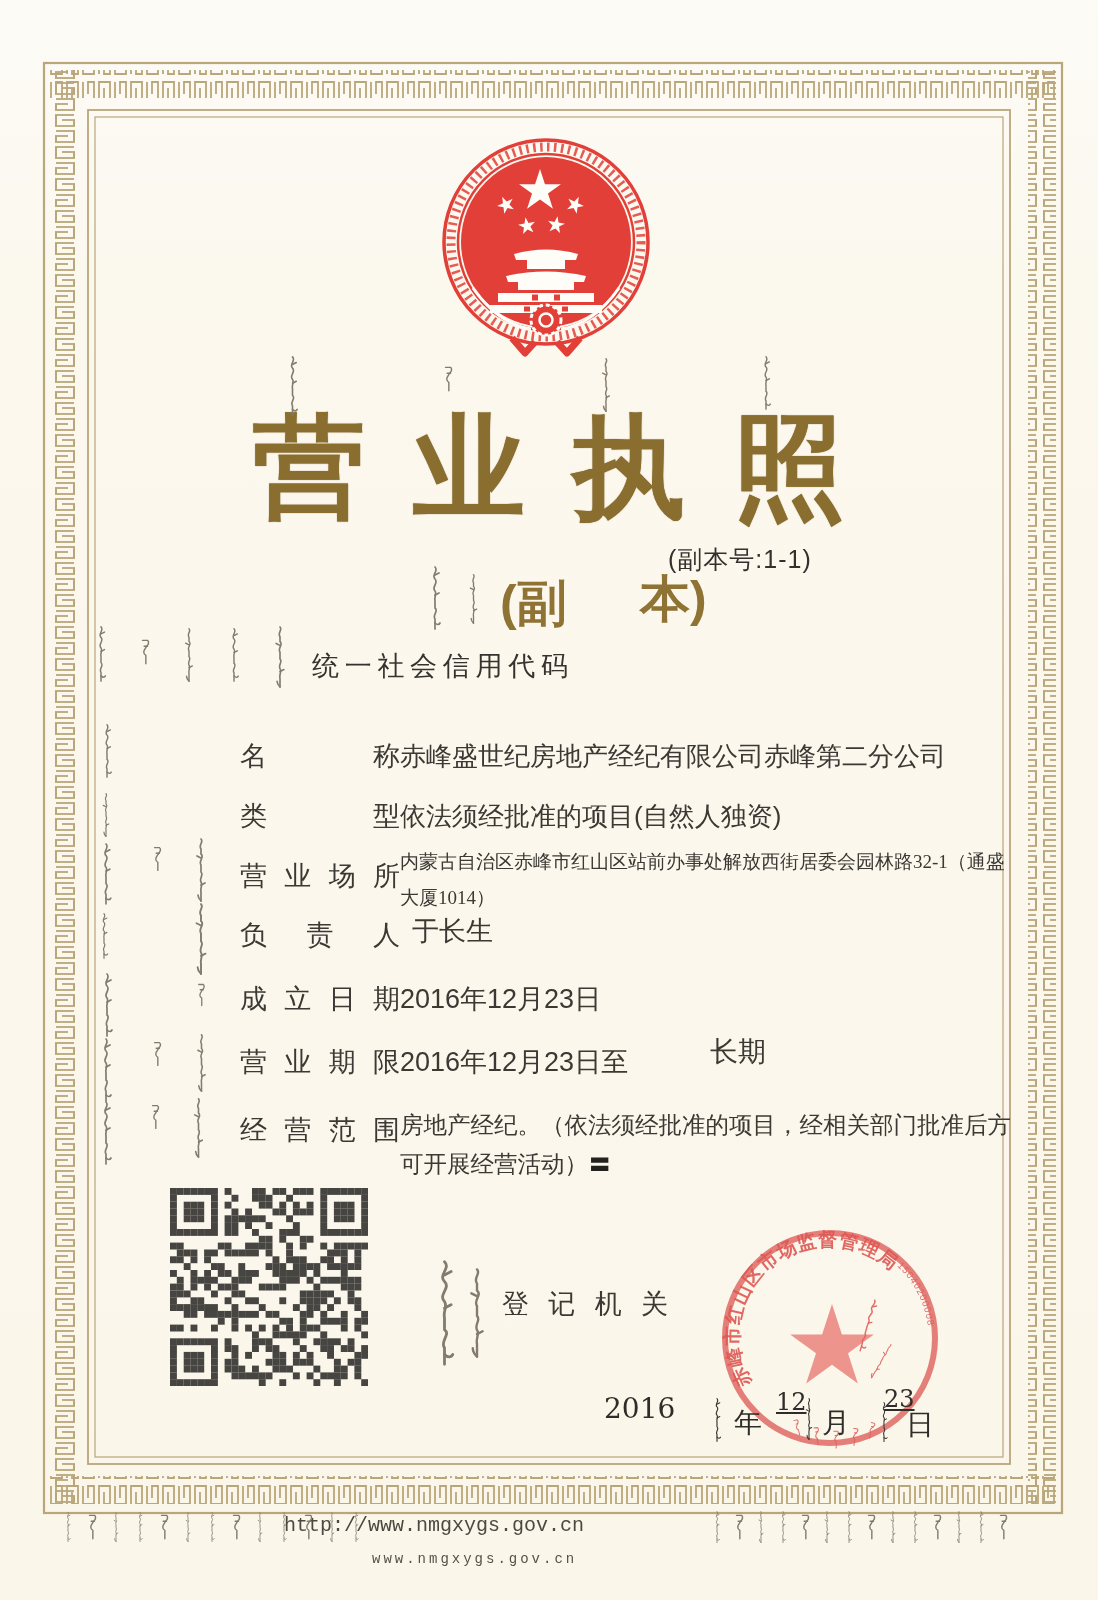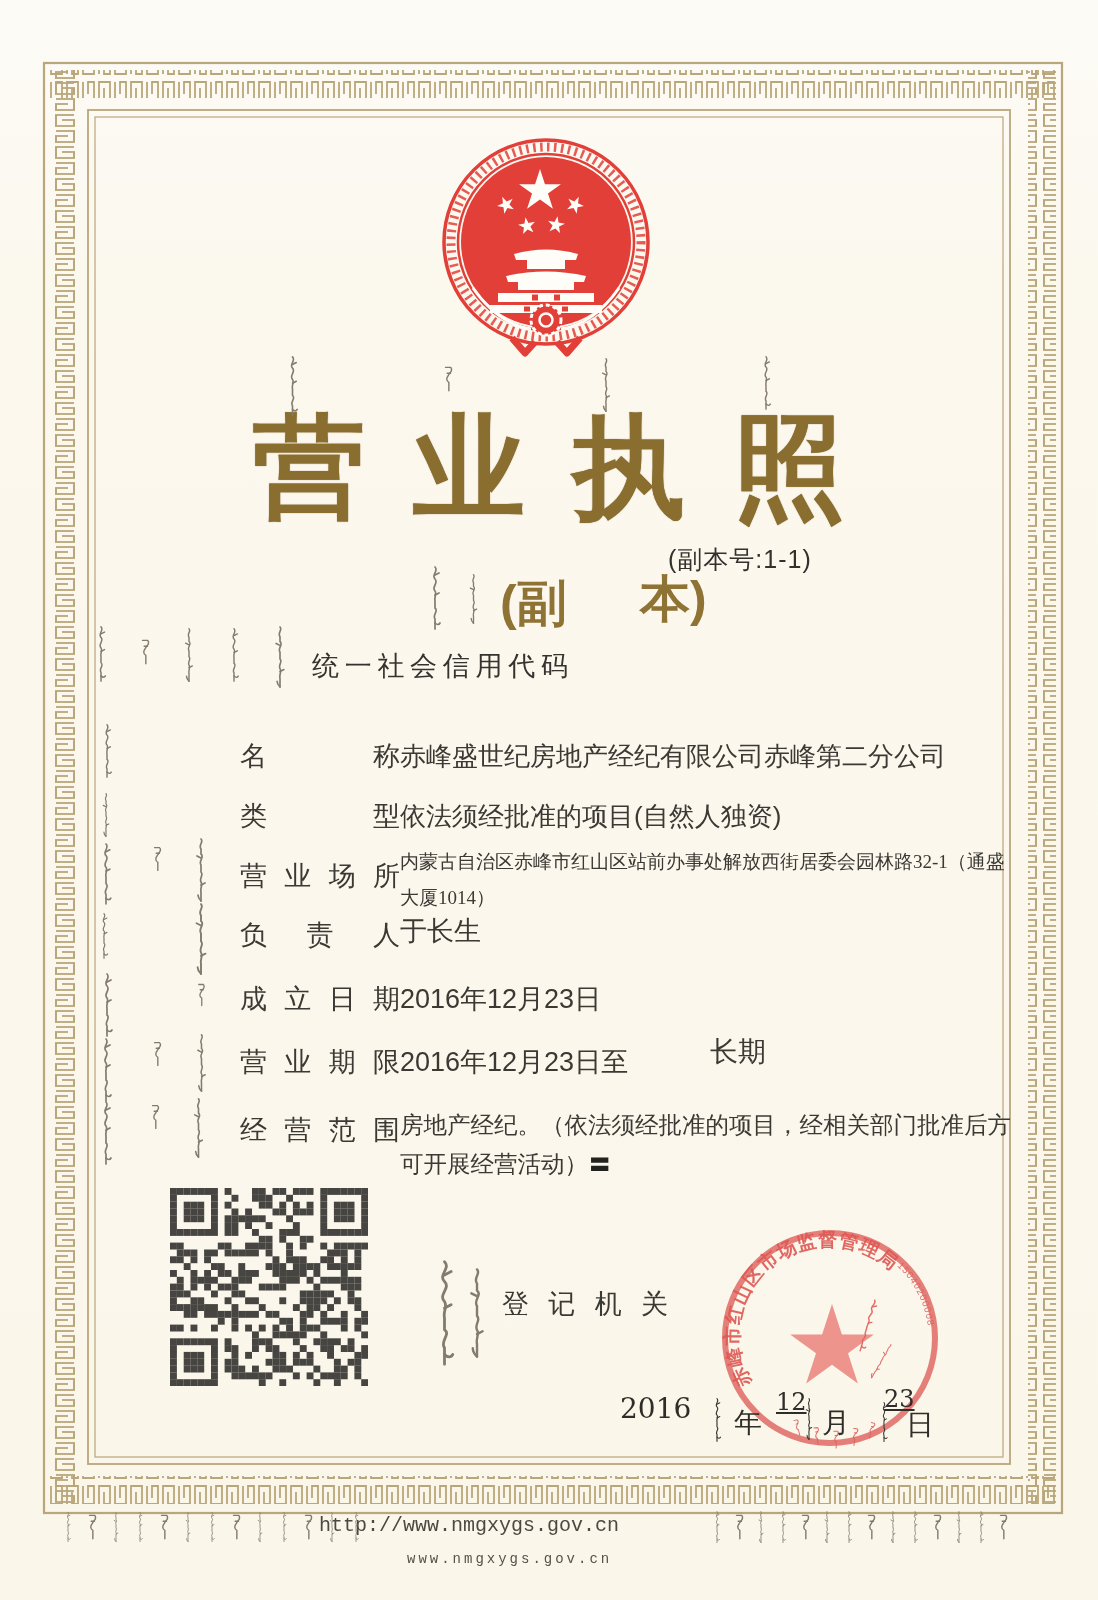--- a/index.html
+++ b/index.html
@@ -17,35 +17,35 @@
   .copy-num{position:absolute;left:668px;top:543px;font-size:25px;color:#33312d;z-index:3;letter-spacing:1px;}
   .code-label{position:absolute;left:312px;top:648px;width:256px;font-size:27px;color:#35332f;z-index:3;}
   .code-value{position:absolute;left:580px;top:636px;font-size:25px;color:#44413b;z-index:3;
               font-family:"DejaVu Serif",serif;letter-spacing:1px;}
   .row{position:absolute;left:0;width:1098px;z-index:3;}
   .flabel{position:absolute;left:240px;top:7px;width:160px;font-size:27px;color:#3b3934;}
   .fvalue{position:absolute;left:400px;top:8px;width:614px;font-size:26px;color:#3b3934;line-height:35px;}
   #row-name{top:731px;} 
   #row-type{top:791px;}
   #row-premises{top:836px;} #row-premises .flabel{top:22px;} #row-premises .fvalue{font-size:19px;line-height:36px;font-family:Liberation Serif, serif;}
-  #row-person{top:906px;}  #row-person .flabel{top:11px;} #row-person .fvalue{font-size:27px;}
+  #row-person{top:906px;}  #row-person .flabel{top:11px;} #row-person .fvalue{font-size:27px;margin-left:12px;}
   #row-established{top:974px;} #row-established .fvalue{font-size:27px;}
   #row-term{top:1037px;}   #row-term .fvalue{font-size:27px;}
   #row-scope{top:1098px;}  #row-scope .flabel{top:14px;} #row-scope .fvalue{font-size:23.5px;line-height:39px;}
   .term-long{position:absolute;left:710px;top:-4px;font-size:28px;color:#3b3934;}
   .endmark{font-weight:bold;color:#23211e;letter-spacing:-2px;}
   svg.qr{position:absolute;left:170px;top:1188px;z-index:4;}
   .reg-label{position:absolute;left:502px;top:1286px;width:166px;font-size:27px;color:#3b3934;z-index:3;}
   .dt{position:absolute;z-index:8;color:#2f2d29;font-size:28px;}
   .dt.num{font-family:"DejaVu Serif",serif;font-size:24px;text-decoration:underline;}
-  #d-year{left:604px;top:1392px;font-family:"DejaVu Serif",serif;font-size:28px;margin-left:16px;}
+  #d-year{left:604px;top:1392px;font-family:"DejaVu Serif",serif;font-size:28px;}
   #d-yu{left:734px;top:1404px;} #d-month{left:776px;top:1388px;} #d-mu{left:822px;top:1404px;}
   #d-day{left:884px;top:1385px;} #d-du{left:906px;top:1406px;}
   svg.seal{position:absolute;left:700px;top:1190px;z-index:7;mix-blend-mode:multiply;}
-  .foot{position:absolute;z-index:3;color:#45423c;padding-left:35px;}
+  .foot{position:absolute;z-index:3;color:#45423c;}
   #furl{left:284px;top:1514px;font-family:"Liberation Mono",monospace;font-size:20px;color:#4c4942;}
   #fsys{left:64px;top:1611px;font-size:14px;}
   #fsysurl{left:372px;top:1551px;font-family:"Liberation Mono",monospace;font-size:14px;letter-spacing:3px;color:#55524a;}
   #fsup{left:712px;top:1545px;font-size:17px;}
   .mgl{position:absolute;color:#837b6d;z-index:5;}
   .mgl.ink{color:#3a3833;z-index:8;}
   .hiddefs{position:absolute;width:0;height:0;overflow:hidden;}
 </style>
 </head>
 <body>

